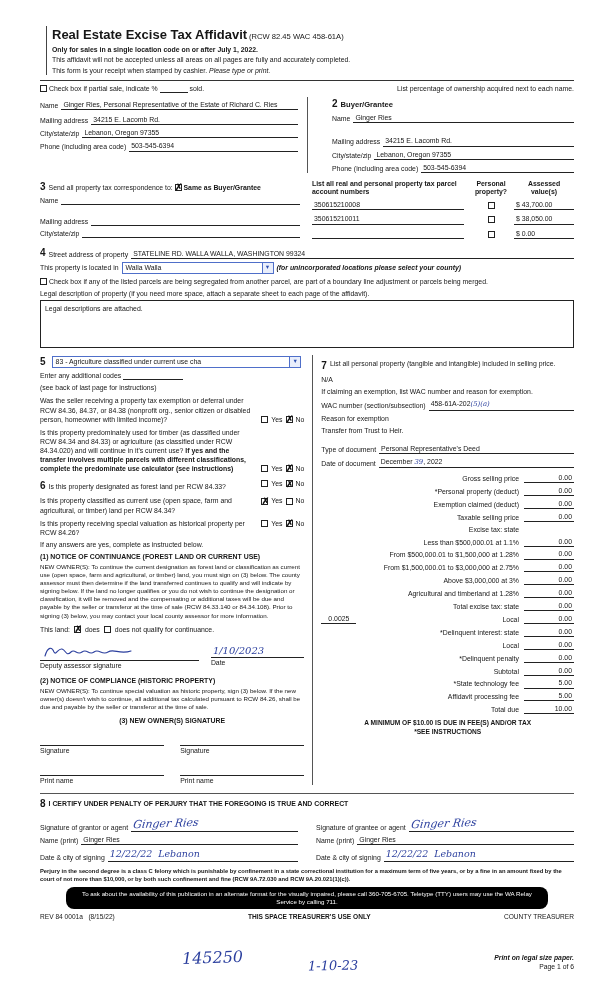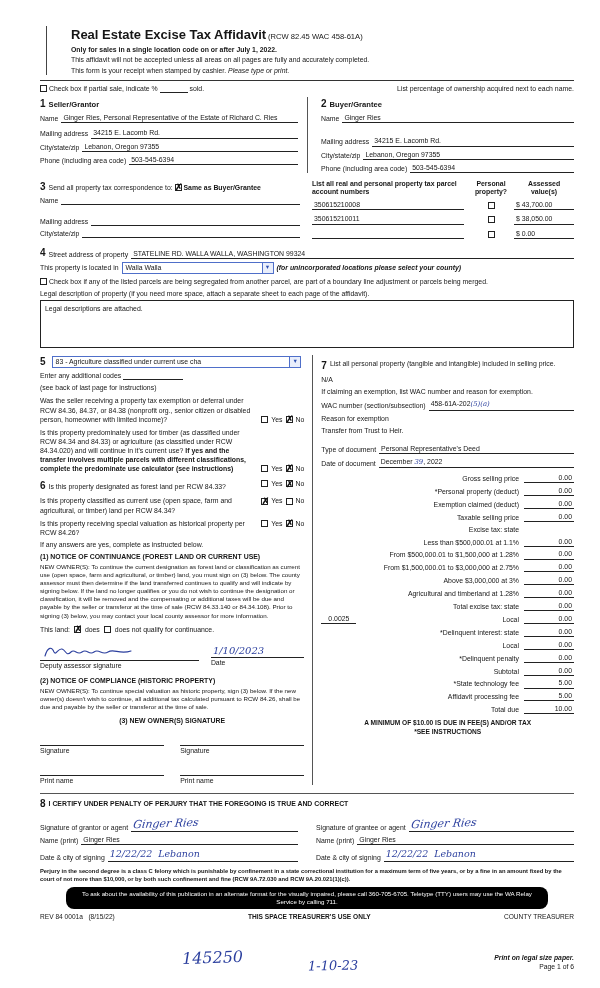--- a/index.html
+++ b/index.html
@@ -12,21 +12,21 @@
   
   .header{display:flex}
   .h-left{flex:0 0 112px}
   .dept{font-size:7px}
   .rev-row{display:flex;align-items:center;gap:3px}
   .rev{font-size:15px;font-weight:bold;font-family:"Liberation Serif",serif;letter-spacing:.2px}
   .logo-circle{width:15px;height:15px;border-radius:50%;background:#1c2f5e;position:relative;display:inline-block;overflow:hidden}
   .logo-circle::after{content:"";position:absolute;left:2px;top:4px;width:11px;height:7px;border-top:1.6px solid #fff;border-radius:50%}
   .wa-bar{background:#1c2f5e;color:#fff;font-size:6.4px;padding:1px 5px;display:inline-block;margin-top:2px;border-radius:1px}
   .form-num{font-weight:bold;font-size:9.5px;margin-top:7px}
-  .h-right{flex:1;border-left:1.5px solid #444;padding-left:24px;margin-left:6px}
+  .h-right{flex:1;border-left:1.5px solid #444;padding-left:5px;margin-left:6px}
   .form-title{font-size:13px;font-weight:bold}
   .title-suffix{font-size:7.6px}
   .hnote{font-size:6.9px;margin-top:1.5px}
   .hr-thick{border-top:1.5px solid #333;margin:5px 0 3px}
   
   .sec-num{font-weight:bold;font-size:10px;padding-right:3px}
   .sec-title{font-weight:bold;font-size:7.6px}
   .cb{display:inline-block;width:7px;height:7px;border:1px solid #222;vertical-align:-1px;position:relative;background:#fff;flex:0 0 auto}
   .cb.checked::after{content:"\2717";position:absolute;left:-0.5px;top:-2.8px;font-size:9px;font-weight:bold;color:#111}
   .field{display:flex;align-items:flex-end;margin-top:3px}
@@ -36,21 +36,21 @@
   .w28{width:28px}.w60{width:60px}
   .line{margin-top:3px}
   .hand{font-family:"DejaVu Serif",serif;font-style:italic;color:#2b3f9e}
   .script{font-size:11px;display:inline-block;transform:rotate(-2deg) skewX(-10deg)}
   
   .partial-row{display:flex;justify-content:space-between;align-items:flex-end;margin-top:2px}
   
   .two-col{display:flex;margin-top:4px}
   .tc{width:50%}
   .tc.l{padding-right:9px}
-  .tc.r{border-left:1px solid #555;padding-left:13px}
+  .tc.r{border-left:1px solid #555;padding-left:24px}
   
   .sec3{display:flex;margin-top:7px}
   .s3-left{flex:1;padding-right:12px}
   .s3-right{flex:0 0 262px}
   .tbl-head{display:flex;font-weight:bold;line-height:1.2}
   .th.c1{flex:1;padding-right:4px}
   .th.c2{width:46px;text-align:center}
   .th.c3{width:60px;text-align:center}
   .tbl-row{display:flex;align-items:flex-end;margin-top:4px}
   .tbl-row .parcel{flex:1;border-bottom:1px solid #222;padding:0 2px;min-height:9px;margin-right:4px}
@@ -127,21 +127,20 @@
       <span class="cb"></span>
       <span>Check box if partial sale, indicate %</span>
       <span class="blank w28"></span>
       <span>sold.</span>
     </div>
     <div>List percentage of ownership acquired next to each name.</div>
   </div>
 
   <div class="two-col">
     <div class="tc l">
-      <div><span class="sec-num">1</span><span class="sec-title">Seller/Grantor</span></div>
       <div class="field">
           <span class="lbl">Name</span>
           <span class="fill">Ginger Ries, Personal Representative of the Estate of Richard C. Ries</span>
         </div>
       <div class="field" style="margin-top:5px">
           <span class="lbl">Mailing address</span>
           <span class="fill">34215 E. Lacomb Rd.</span>
         </div>
       <div class="field">
           <span class="lbl">City/state/zip</span>

